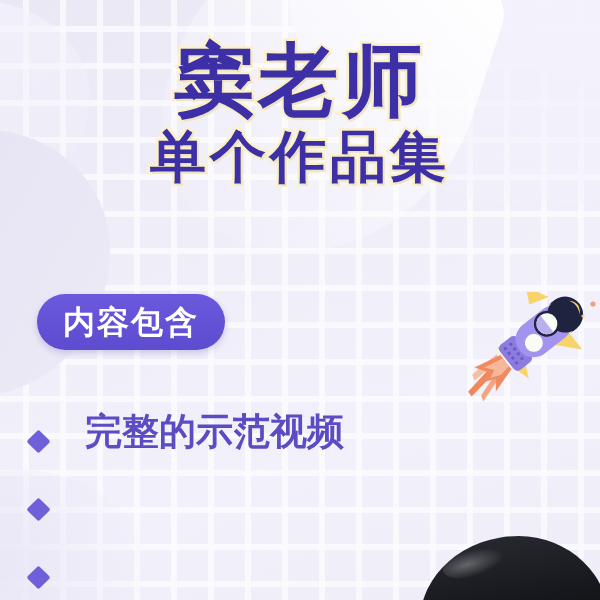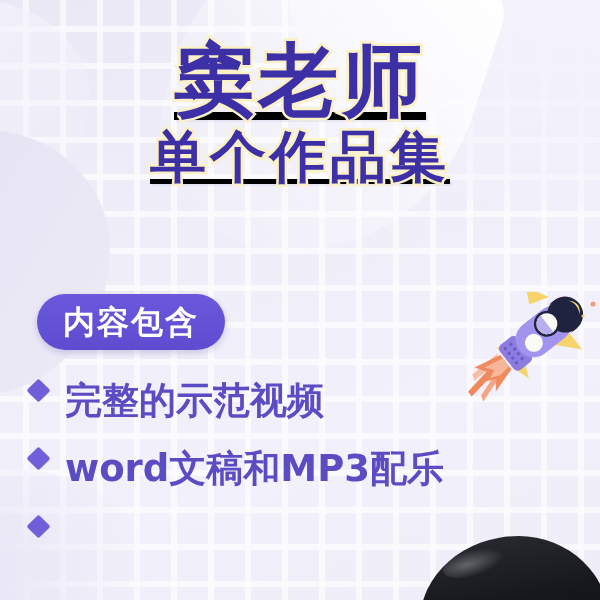--- a/index.html
+++ b/index.html
@@ -96,21 +96,20 @@
   }
 
   
   .title-block {
     position: absolute;
     top: 40px;
     left: 0;
     width: 600px;
     text-align: center;
     z-index: 5;
-    text-decoration: underline;
   }
   .title-line {
     font-family: "DejaVu Sans", "Liberation Sans", sans-serif;
     font-weight: 700;
     color: #3d2fa6;
     letter-spacing: 4px;
     line-height: 1.02;
     -webkit-text-stroke: 5px #fbf1c8;
     paint-order: stroke fill;
     text-shadow:
@@ -147,22 +146,23 @@
   
   .list {
     position: absolute;
     top: 382px;
     left: 30px;
     width: 520px;
     z-index: 6;
   }
   .list-item {
     display: flex;
-    align-items: flex-start;
+    align-items: flex-end;
     height: 68px;
+    gap: 20px;
   }
   .diamond {
     width: 17px;
     height: 17px;
     background: #6f5fd8;
     transform: rotate(45deg);
     flex: 0 0 auto;
     margin-right: 18px;
     border-radius: 2px;
   }
@@ -231,21 +231,20 @@
     <span class="badge-text">内容包含</span>
   </div>
 
   <div class="list">
     <div class="list-item">
       <span class="diamond"></span>
       <span class="list-label">完整的示范视频</span>
     </div>
     <div class="list-item">
       <span class="diamond"></span>
-      <span class="list-label">word文稿和MP3配乐</span>
     </div>
     <div class="list-item">
       <span class="diamond"></span>
     </div>
   </div>
 
   <svg class="rocket" viewBox="0 0 148 115">
     <g transform="rotate(-38 74 57)">
 
       <path d="M10 66 L46 54 L42 61 L8 72 Z" fill="#f4a07a" opacity="0.95"></path>

